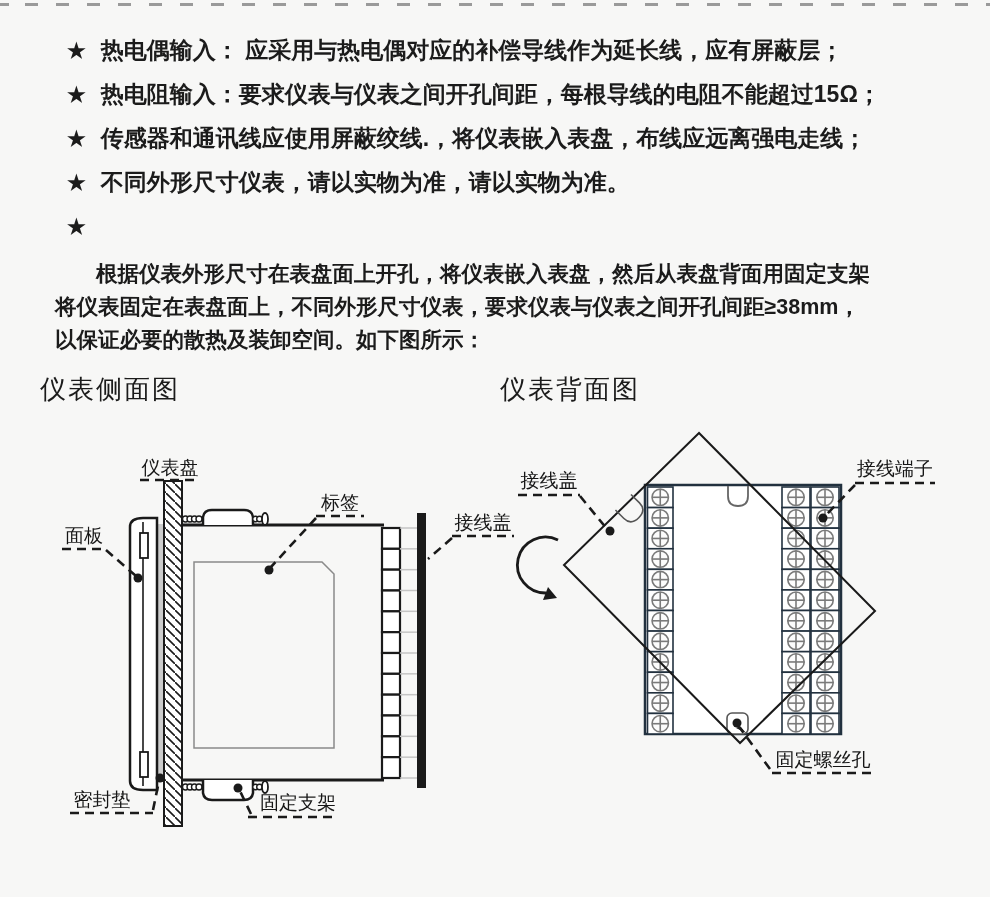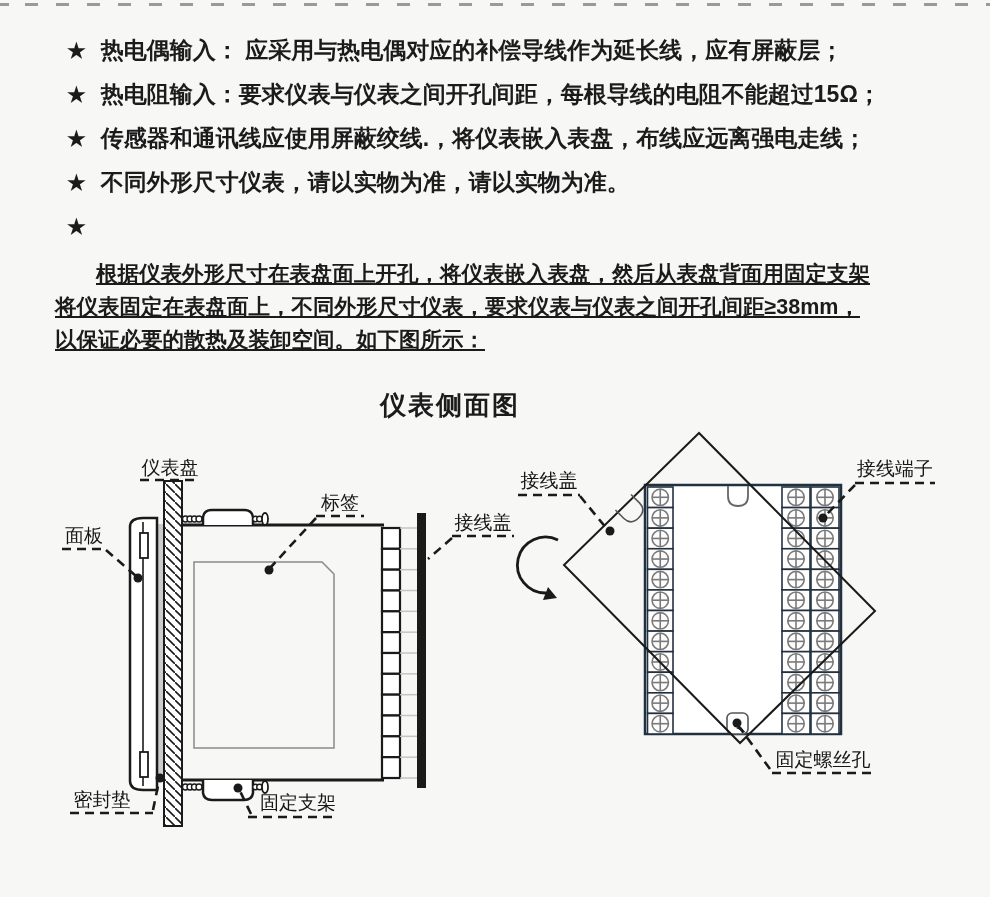--- a/index.html
+++ b/index.html
@@ -6,25 +6,25 @@
   .page{position:relative;width:990px;height:897px;margin:0 auto;background:#f7f7f6;overflow:hidden;
         color:#1b1b1b;font-family:"Liberation Sans",sans-serif;}
   .top-dash{position:absolute;left:0;top:3px;width:100%;height:3px;
         background:repeating-linear-gradient(90deg,#9a9a9a 0 13px,transparent 13px 31px);
         background-position:25px 0;}
   .bullets{position:absolute;left:67px;top:36px;}
   .bullet{display:flex;align-items:flex-start;margin-bottom:15px;
         font-size:23px;font-weight:700;line-height:29px;white-space:nowrap;}
   .star{font-size:21px;line-height:29px;margin-right:15px;}
   .bullet.tight .star{margin-right:8px;}
-  .para{position:absolute;left:55px;top:258px;font-size:21.5px;font-weight:700;line-height:33px;text-decoration:underline;}
+  .para{position:absolute;left:55px;top:258px;font-size:21.5px;font-weight:700;line-height:33px;}
   .para .pline{white-space:nowrap;}
   .para .indent{text-indent:41px;}
-  .dg-title{position:absolute;top:388px;font-size:26px;font-weight:700;letter-spacing:2px;
-        text-align:right;font-family:"Liberation Serif",serif;}
+  .dg-title{position:absolute;top:372px;font-size:26px;font-weight:400;letter-spacing:2px;
+        text-align:left;font-family:"Liberation Serif",serif;}
   #side-title{left:40px;width:480px;}
   #back-title{left:500px;width:490px;}
   .dg{position:absolute;top:430px;}
   #side-svg{left:40px;}
   #back-svg{left:500px;}
   svg text{font-family:"Liberation Sans",sans-serif;font-size:19px;fill:#161616;font-weight:500;}
   .note{position:absolute;left:66px;top:851px;font-size:23px;font-weight:700;white-space:nowrap;}
 </style>
 </head>
 <body>
@@ -54,20 +54,21 @@
     </div>
   </div>
 
   <div class="para">
     <div class="pline indent">根据仪表外形尺寸在表盘面上开孔，将仪表嵌入表盘，然后从表盘背面用固定支架</div>
     <div class="pline">将仪表固定在表盘面上，不同外形尺寸仪表，要求仪表与仪表之间开孔间距≥38mm，</div>
     <div class="pline">以保证必要的散热及装卸空间。如下图所示：</div>
   </div>
 
   <div class="dg-title" id="side-title">仪表侧面图</div>
+  <div class="dg-title" id="back-title">仪表背面图</div>
 
   <svg class="dg" id="side-svg" width="480" height="410" viewBox="0 0 480 410">
     <defs>
       <pattern id="hatch" patternUnits="userSpaceOnUse" width="9" height="9">
         <path d="M0,0 L9,9" stroke="#1a1a1a" stroke-width="1.6" fill="none"></path>
       </pattern>
     </defs>
 
     <rect x="116" y="94" width="9" height="258" fill="#cccccc"></rect>
 

